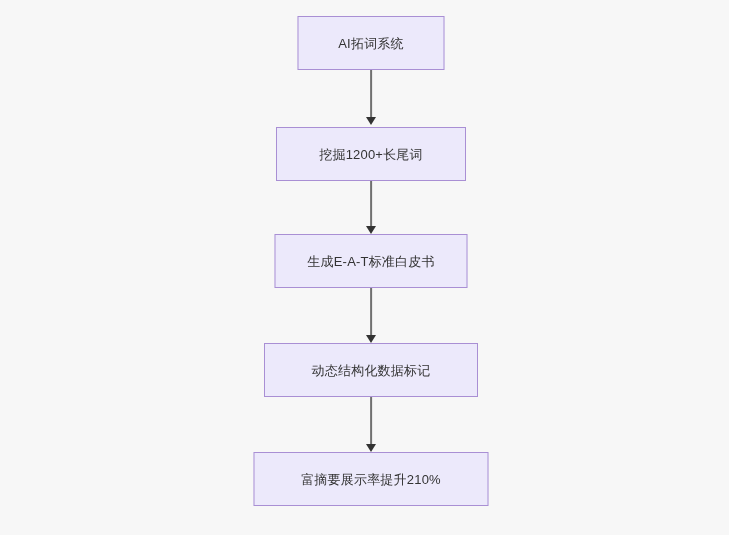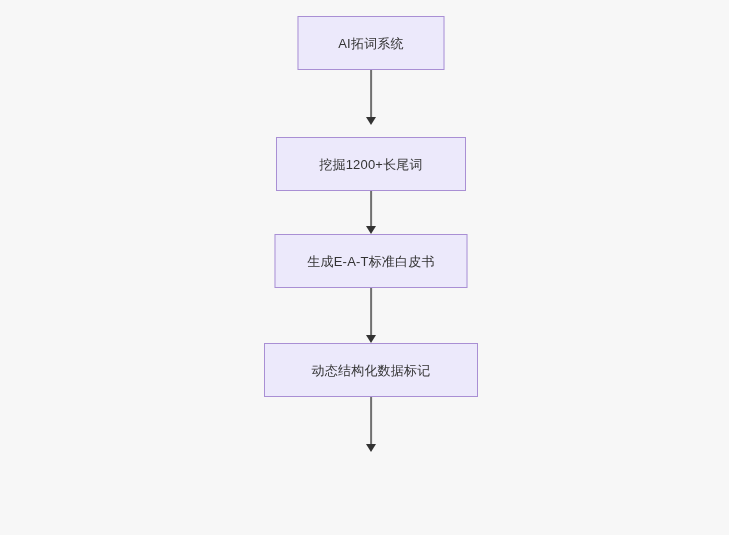--- a/index.html
+++ b/index.html
@@ -85,26 +85,29 @@
 
   <div class="edge" style="top:397px;height:55px;">
     <div class="edge-line" style="height:47px;"></div>
     <div class="edge-head" style="top:46.5px;"></div>
   </div>
 
   <div class="node" style="top:16px;width:147px;">
     <span class="node-label">AI拓词系统</span>
   </div>
 
-  <div class="node" style="top:137px;width:190px;">
+  <div class="node" style="top:127px;width:190px;">
     <span class="node-label">挖掘1200+长尾词</span>
   </div>
 
   <div class="node" style="top:234px;width:193px;">
     <span class="node-label">生成E-A-T标准白皮书</span>
   </div>
 
   <div class="node" style="top:343px;width:214px;">
     <span class="node-label">动态结构化数据标记</span>
   </div>
 
+  <div class="node" style="top:452px;width:235px;">
+    <span class="node-label">富摘要展示率提升210%</span>
+  </div>
 
 </div>
 
 </body></html>

